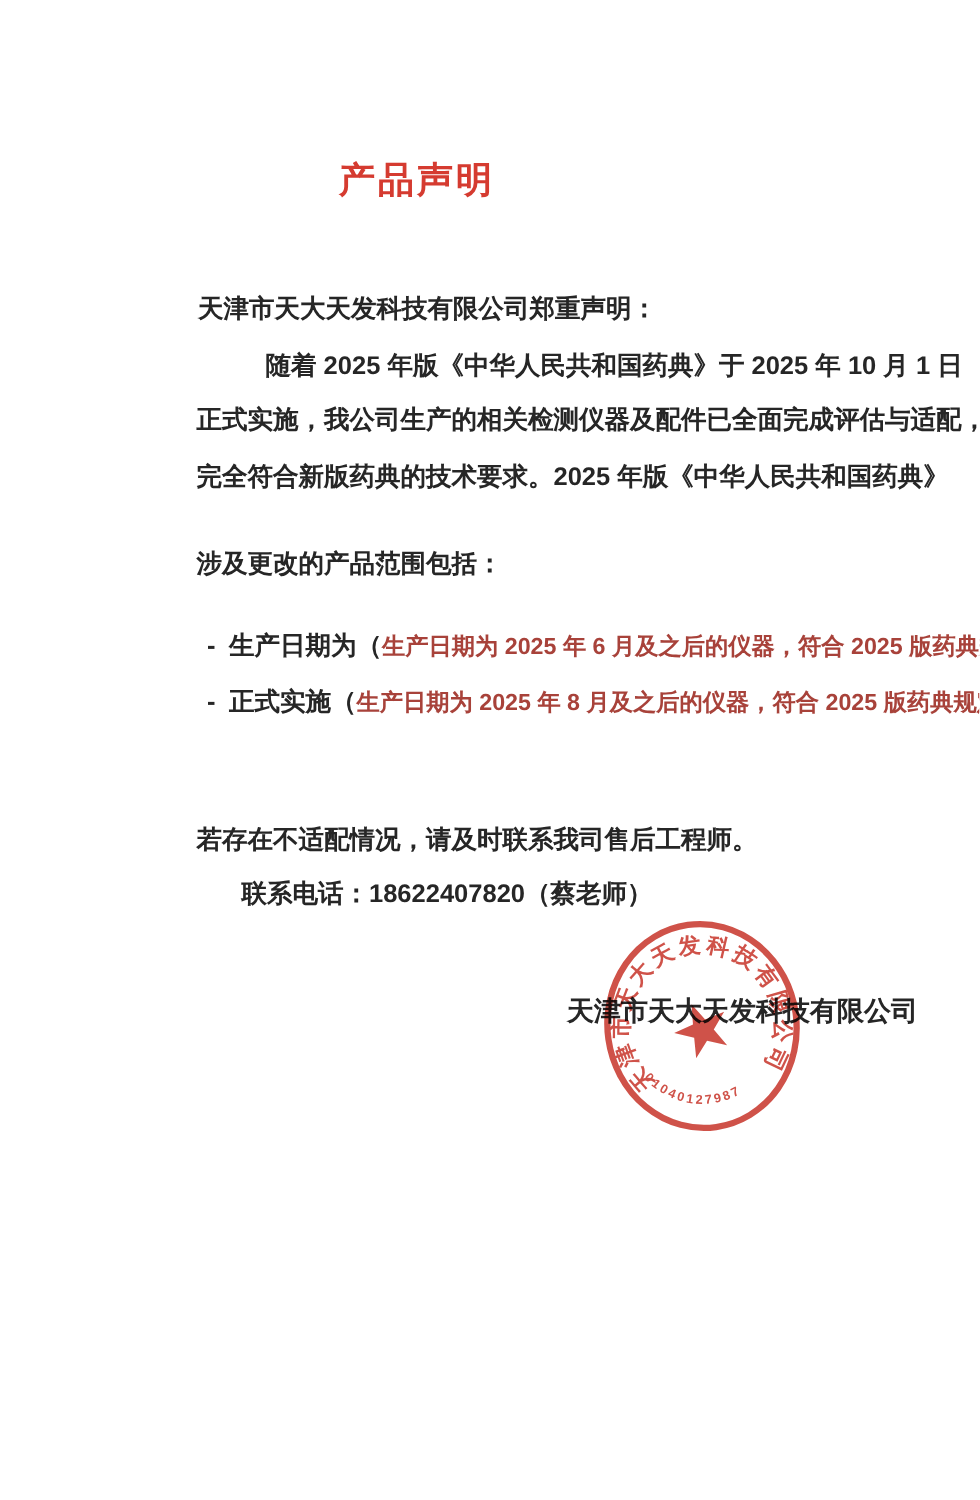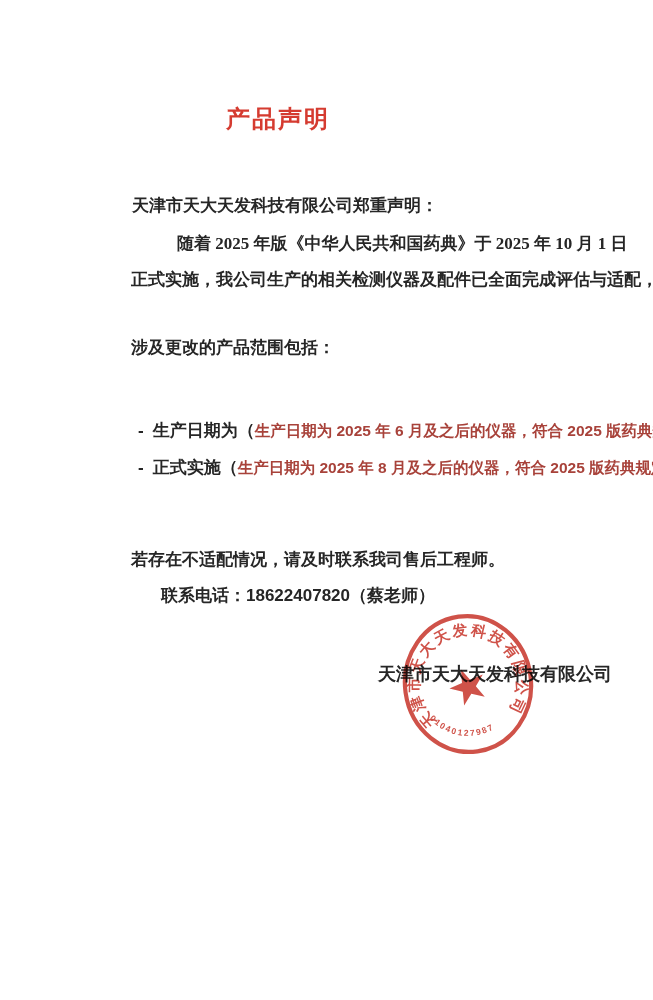--- a/index.html
+++ b/index.html
@@ -18,37 +18,36 @@
     position: absolute;
     top: 106px;
     left: 0;
     width: 556px;
     text-align: center;
     font-size: 24px;
     line-height: 30px;
     font-weight: bold;
     color: #d53b30;
     letter-spacing: 2px;
-    font-family: Liberation Mono, monospace;
   }
   .line {
     position: absolute;
     left: 103px;
     font-size: 17px;
     line-height: 24px;
     font-weight: 600;
     white-space: nowrap;
     color: #262626;
     margin-left: 28px;
   }
   .l1 { top: 194px; left: 104px; }
-  .l2 { top: 232px; left: 149px; font-family: Liberation Serif, serif; }
+  .l2 { top: 232px; left: 149px; }
   .l3 { top: 268px; }
   .l4 { top: 306px; }
-  .l5 { top: 336px; text-align: center; }
+  .l5 { top: 364px; text-align: center; }
   .b1 { top: 419px; left: 110px; }
   .b2 { top: 456px; left: 110px; }
   .l6 { top: 514px; left: 133px; }
   .l7 { top: 548px; }
   .l8 { top: 584px; left: 133px; }
   .bullet-dash { display: inline-block; margin-right: 9px; }
   .red-note {
     color: #a8423a;
     font-size: 15.5px;
     font-weight: 600;
@@ -77,20 +76,21 @@
 <body>
 
 <div class="page">
 
   <div class="doc-title">产品声明</div>
 
   <div class="line l1">天津市天大天发科技有限公司郑重声明：</div>
 
   <div class="line l2">随着 2025 年版《中华人民共和国药典》于 2025 年 10 月 1 日</div>
   <div class="line l3">正式实施，我公司生产的相关检测仪器及配件已全面完成评估与适配，</div>
+  <div class="line l4">完全符合新版药典的技术要求。2025 年版《中华人民共和国药典》</div>
   <div class="line l5">涉及更改的产品范围包括：</div>
 
   <div class="line b1">
     <span class="bullet-dash">-</span><span>生产日期为（</span><span class="red-note">生产日期为 2025 年 6 月及之后的仪器，符合 2025 版药典规定）</span>
   </div>
   <div class="line b2">
     <span class="bullet-dash">-</span><span>正式实施（</span><span class="red-note">生产日期为 2025 年 8 月及之后的仪器，符合 2025 版药典规定）</span>
   </div>
 
   <div class="line l7">若存在不适配情况，请及时联系我司售后工程师。</div>

